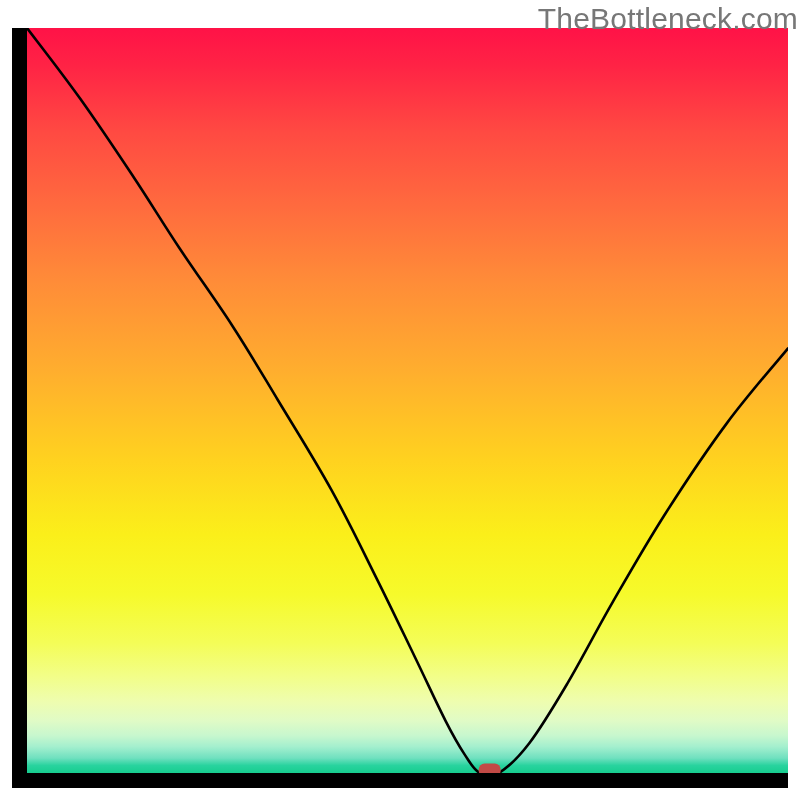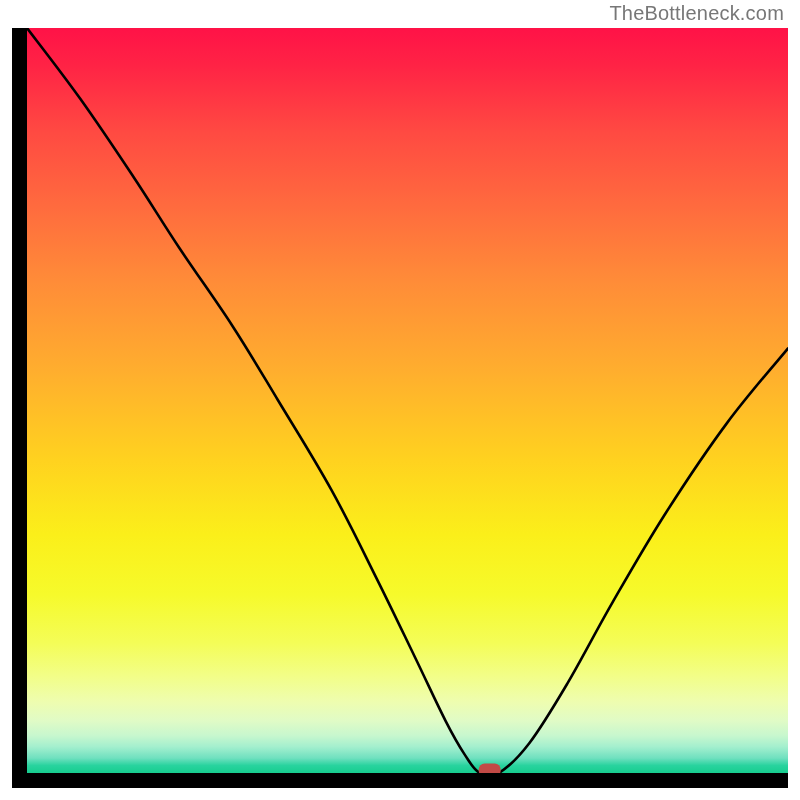--- a/index.html
+++ b/index.html
@@ -11,23 +11,23 @@
     overflow: hidden;
   }
   .wrap {
     position: relative;
     width: 800px;
     height: 800px;
   }
   .watermark {
     position: absolute;
     top: 2px;
-    right: 16px;
+    right: 2px;
     font-family: Arial, Helvetica, sans-serif;
-    font-size: 20px;
+    font-size: 30px;
     color: #777777;
     font-weight: 500;
     letter-spacing: 0.2px;
     z-index: 3;
   }
   .chart-frame {
     position: absolute;
     left: 12px;
     top: 28px;
     width: 776px;

